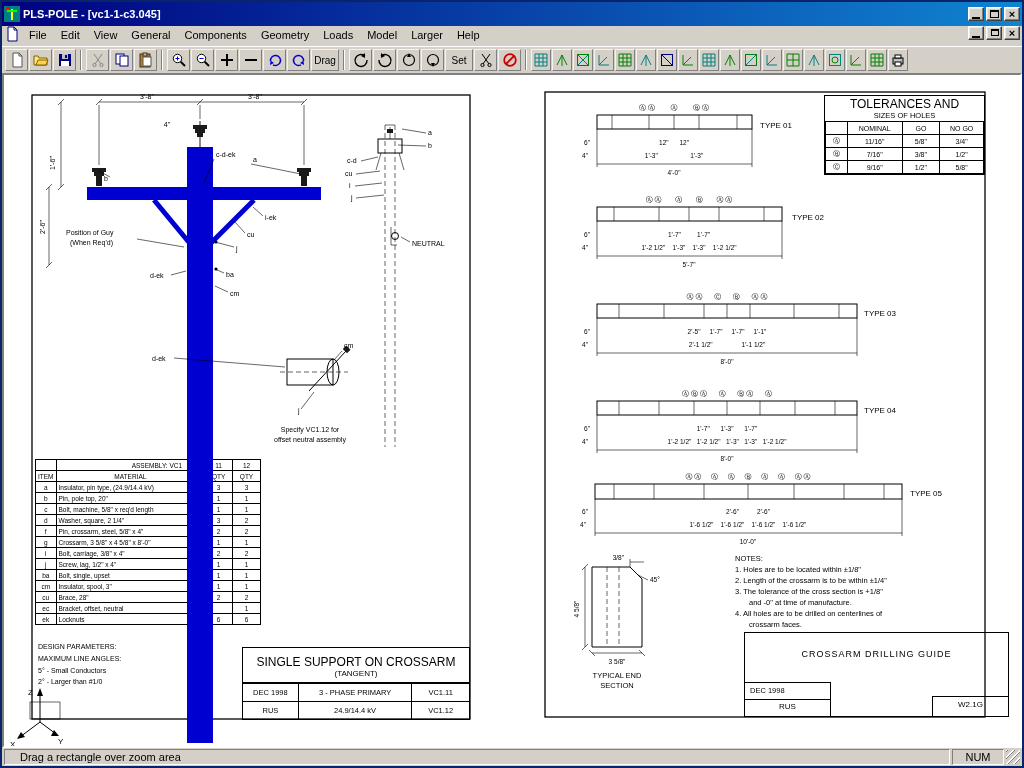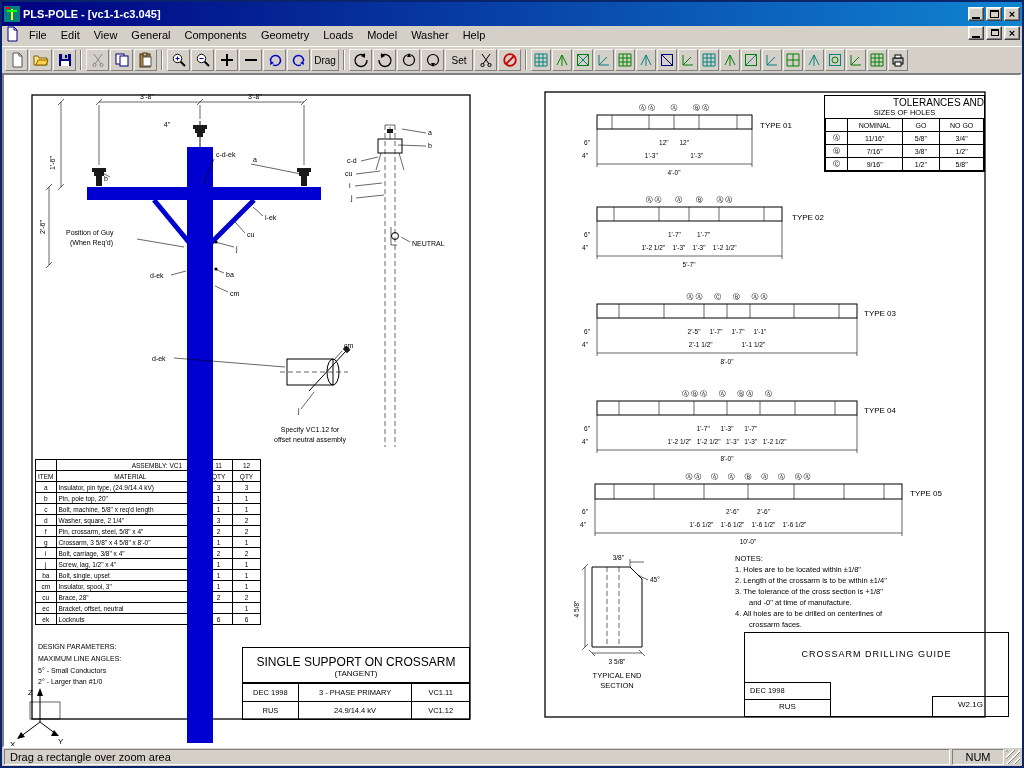--- a/index.html
+++ b/index.html
@@ -47,21 +47,21 @@
   .dtab .r{text-align:right}
 
   .toltab{border-collapse:collapse;font-size:7px;width:100%}
   .toltab td{border:1px solid #000;text-align:center;height:13px;padding:0 1px;white-space:nowrap}
 
   .boxed{border:1.5px solid #000;background:transparent}
   .notes{font-size:7.5px;line-height:11px;white-space:nowrap}
   .notes .ind{padding-left:14px}
 
   .statusbar{height:18px;display:flex;align-items:center;gap:2px;padding:1px 2px;background:#d4d0c8}
-  .spanel{height:16px;border:1px solid;border-color:#808080 #fff #fff #808080;padding:0 5px;display:flex;align-items:center;white-space:nowrap}
+  .spanel{height:16px;border:1px solid;border-color:#808080 #fff #fff #808080;padding:0 15px;display:flex;align-items:center;white-space:nowrap}
   .spanel.left{flex:1}
   .spanel.num{width:52px;justify-content:center}
   .grip{width:14px;height:14px;background:repeating-linear-gradient(-45deg,transparent 0 3px,#808080 3px 4px,#fff 4px 5px)}
 </style>
 </head>
 <body>
 
 <div class="window">
 
   <div class="titlebar">
@@ -89,21 +89,21 @@
       <path d="M10 1 v3 h3" fill="none" stroke="#000080" stroke-width="1"></path>
     </svg>
     <span class="menu-item">File</span>
     <span class="menu-item">Edit</span>
     <span class="menu-item">View</span>
     <span class="menu-item">General</span>
     <span class="menu-item">Components</span>
     <span class="menu-item">Geometry</span>
     <span class="menu-item">Loads</span>
     <span class="menu-item">Model</span>
-    <span class="menu-item">Washer</span>
+    <span class="menu-item">Larger</span>
     <span class="menu-item">Help</span>
     <span class="spacer"></span>
     <button class="wbtn">
         <span class="glyph-min"></span>
       </button>
     <button class="wbtn">
         <span class="glyph-restore"></span>
       </button>
     <button class="wbtn">
         <span class="glyph-close">×</span>
@@ -461,21 +461,21 @@
         <tr>
           <td class="c" style="height:18px">RUS</td>
           <td class="c" style="height:18px">24.9/14.4 kV</td>
           <td class="c" style="height:18px">VC1.12</td>
         </tr>
       </tbody>
         </table>
     </div>
 
     <div class="abs" style="left:820px;top:20px;width:161px;border:1.5px solid #000">
-      <div style="text-align:right;font-size:10px;padding-top:1px">TOLERANCES AND</div>
+      <div style="text-align:center;font-size:12px;padding-top:1px">TOLERANCES AND</div>
       <div style="text-align:center;font-size:7.5px;padding-bottom:1px">SIZES OF HOLES</div>
       <table class="toltab">
         <colgroup>
             <col style="width:22px">
             <col style="width:55px">
             <col style="width:38px">
             <col style="width:44px">
           </colgroup>
         <tbody>
             <tr>

